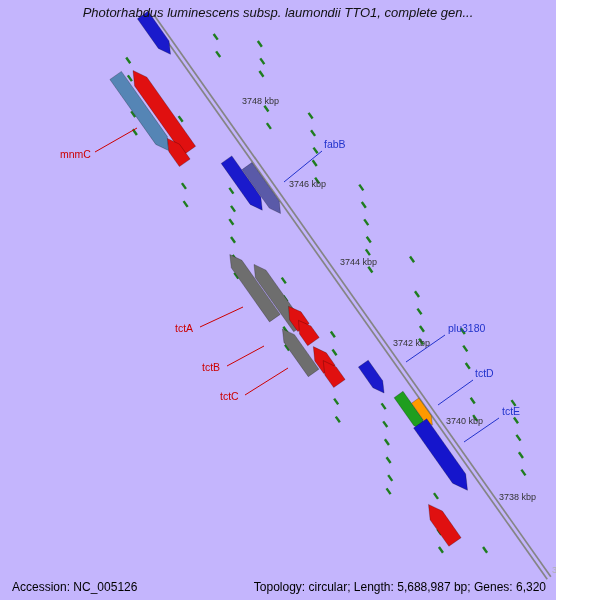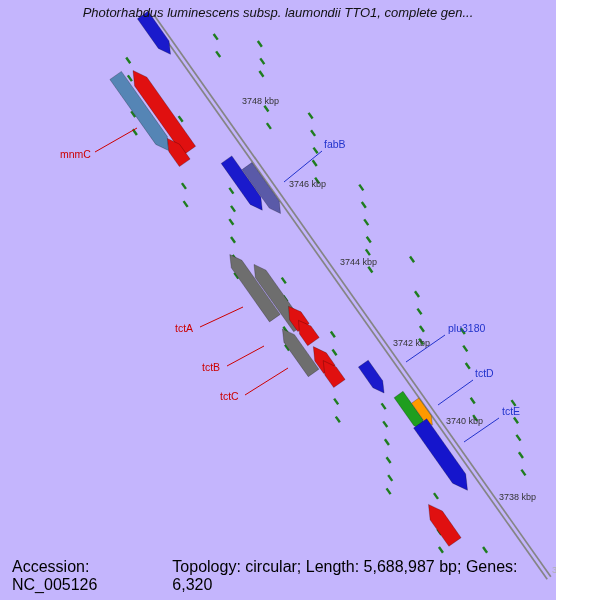--- a/index.html
+++ b/index.html
@@ -3,21 +3,21 @@
 <meta charset="utf-8">
 <style>
   html,body{margin:0;padding:0;background:#ffffff;}
   .stage{position:relative;width:556px;height:600px;background:#c4b5fd;overflow:hidden;
          font-family:"Liberation Sans",sans-serif;}
   .title{position:absolute;top:5px;left:0;width:100%;text-align:center;
          font-size:13px;font-style:italic;color:#111;z-index:3;}
   #map-svg{position:absolute;left:0;top:0;z-index:1;}
   #map-svg text{font-family:"Liberation Sans",sans-serif;}
   .statusbar{position:absolute;bottom:6px;left:12px;right:10px;display:flex;
-             justify-content:space-between;font-size:16px;color:#000;z-index:3;}
+             justify-content:space-between;font-size:12px;color:#000;z-index:3;}
 </style>
 </head>
 <body>
 
 <div class="stage">
   <div class="title">Photorhabdus luminescens subsp. laumondii TTO1, complete gen...</div>
   <svg id="map-svg" width="600" height="600" viewBox="0 0 600 600">
       <line x1="126.20802107634536" y1="57.482298035130384" x2="130.2468002711892" y2="63.199663041433254" stroke="#1e7d1e" stroke-width="2.4"></line>
       <line x1="127.86902321109882" y1="75.43241414278675" x2="131.90780240594265" y2="81.14977914908961" stroke="#1e7d1e" stroke-width="2.4"></line>
       <line x1="129.5300253458523" y1="93.38253025044311" x2="133.5688045406961" y2="99.09989525674597" stroke="#1e7d1e" stroke-width="2.4"></line>

